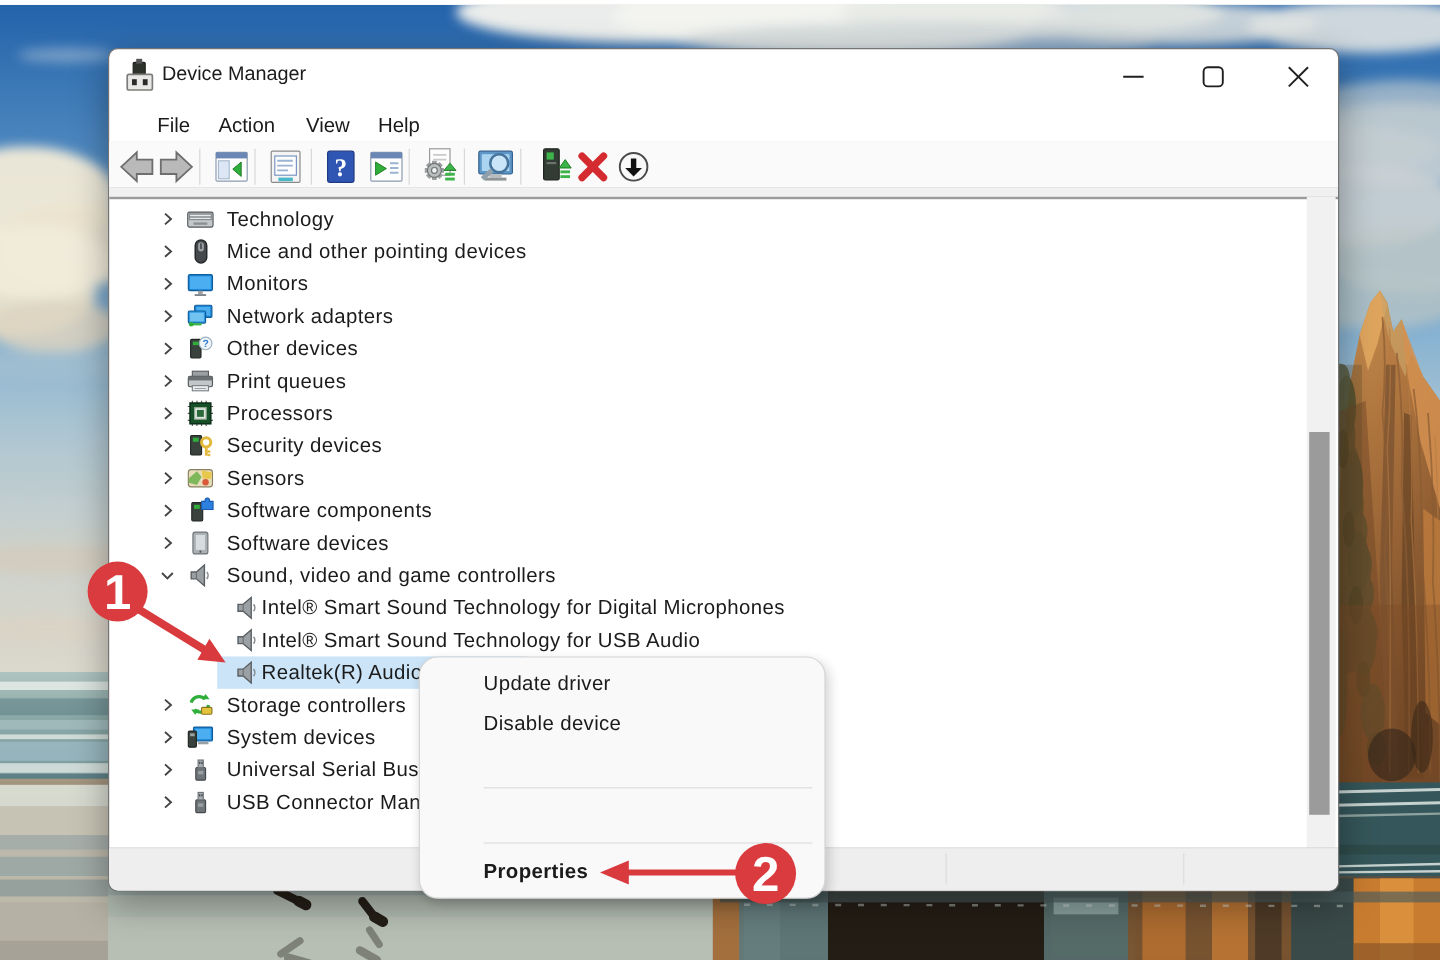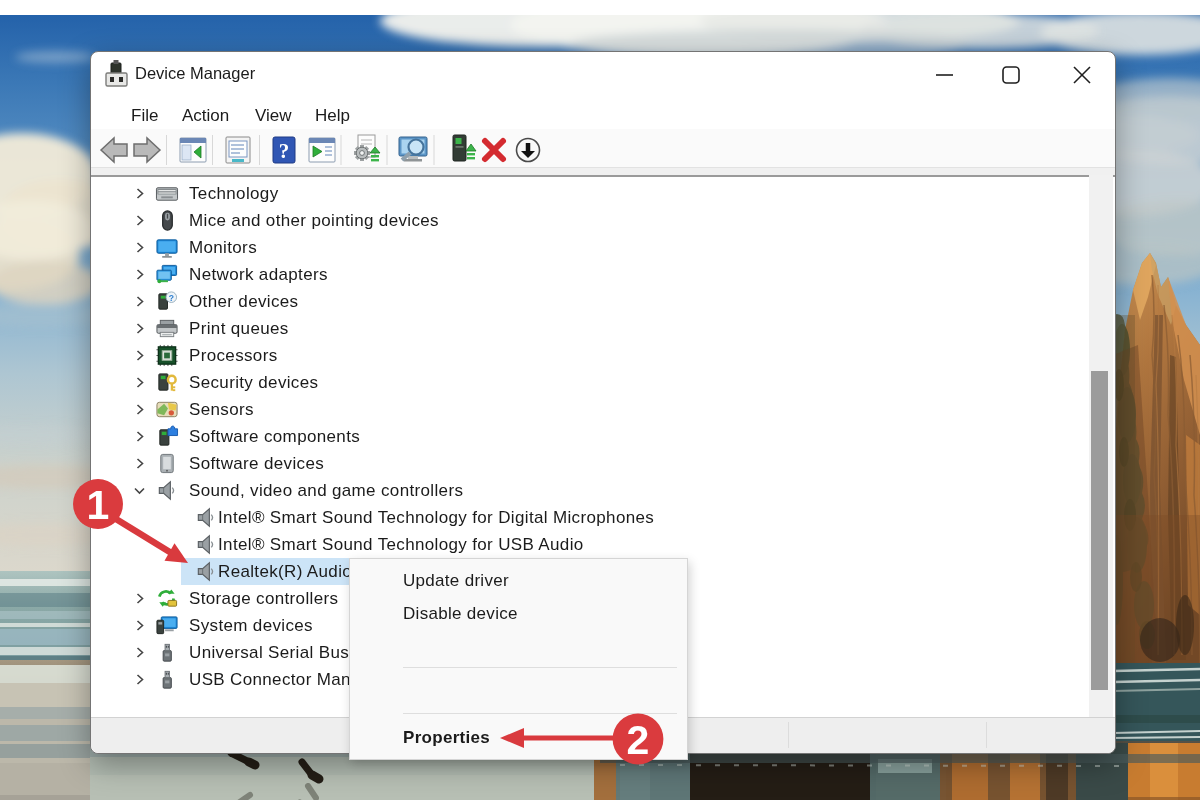--- a/index.html
+++ b/index.html
@@ -1,17 +1,17 @@
 <!DOCTYPE html>
 <html><head>
 <meta charset="utf-8">
 <style>
 html,body{margin:0;padding:0;width:1200px;height:800px;overflow:hidden;
  font-family:"Liberation Sans", sans-serif;}
-#stage{position:absolute;left:0;top:15px;width:1200px;height:764px;}
+#stage{position:absolute;left:0;top:4px;width:1200px;height:764px;}
 #wall{position:absolute;left:0;top:0;}
 #win{position:absolute;left:90px;top:36px;width:1026px;height:703px;
  background:#fff;border:1px solid #747474;border-radius:8px;
  box-shadow:0 10px 30px rgba(0,0,0,0.35);box-sizing:border-box;}
 #titlebar{position:absolute;left:0;top:0;width:100%;height:42px;}
 #title{position:absolute;left:44px;top:12px;font-size:16.5px;color:#1b1b1b;letter-spacing:0px;}
 #menubar{position:absolute;left:0;top:52px;width:100%;height:29px;font-size:17px;color:#1b1b1b;}
 #menubar span{position:absolute;top:2px;margin-left:22px;}
 #menubar .bord{position:absolute;left:0;top:25px;width:100%;height:1px;background:#e8e8e8;}
 #toolbar{position:absolute;left:0;top:77px;width:100%;height:38px;background:#fafafa;border-bottom:1px solid #e2e2e2;}
@@ -20,21 +20,21 @@
 .row{position:absolute;height:27px;line-height:27px;white-space:nowrap;}
 .chev{position:absolute;width:14px;height:27px;}
 .ticon{position:absolute;top:2px;width:24px;height:23px;}
 .lbl{position:absolute;top:0px;letter-spacing:0.35px;}
 #selRealtek{position:absolute;left:90px;top:506px;width:258px;height:27px;background:#cce4f7;}
 #scroll{position:absolute;right:2px;top:123px;width:24px;height:545px;background:#f1f1f1;}
 #thumb{position:absolute;left:2px;top:196px;width:17px;height:319px;background:#9b9b9b;}
 #statusbar{position:absolute;left:0;bottom:0;width:100%;height:35px;background:#eeeeee;
  border-top:1px solid #d2d2d2;border-radius:0 0 8px 8px;}
 #ctxmenu{position:absolute;left:349px;top:543px;width:339px;height:202px;background:#f9f9f9;
- border:1px solid #d5d5d5;border-radius:0;box-shadow:2px 4px 10px rgba(0,0,0,0.18);
+ border:1px solid #d5d5d5;border-radius:16px;box-shadow:2px 4px 10px rgba(0,0,0,0.18);
  box-sizing:border-box;font-size:17px;color:#1b1b1b;z-index:40;}
 #ctxmenu .mi{position:absolute;left:53px;height:33px;line-height:33px;letter-spacing:0.3px;}
 #ctxmenu .msep{position:absolute;left:53px;width:274px;height:1px;background:#dedede;}
 #ann{position:absolute;left:0;top:0;z-index:60;}
 </style>
 </head>
 <body>
 <div id="stage">
 <svg id="wall" width="1200" height="800" viewBox="0 0 1200 800">
 <defs>

